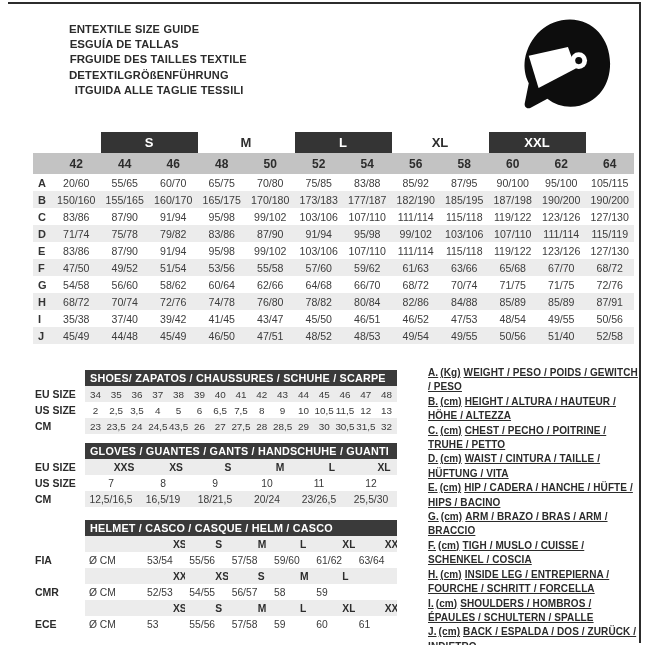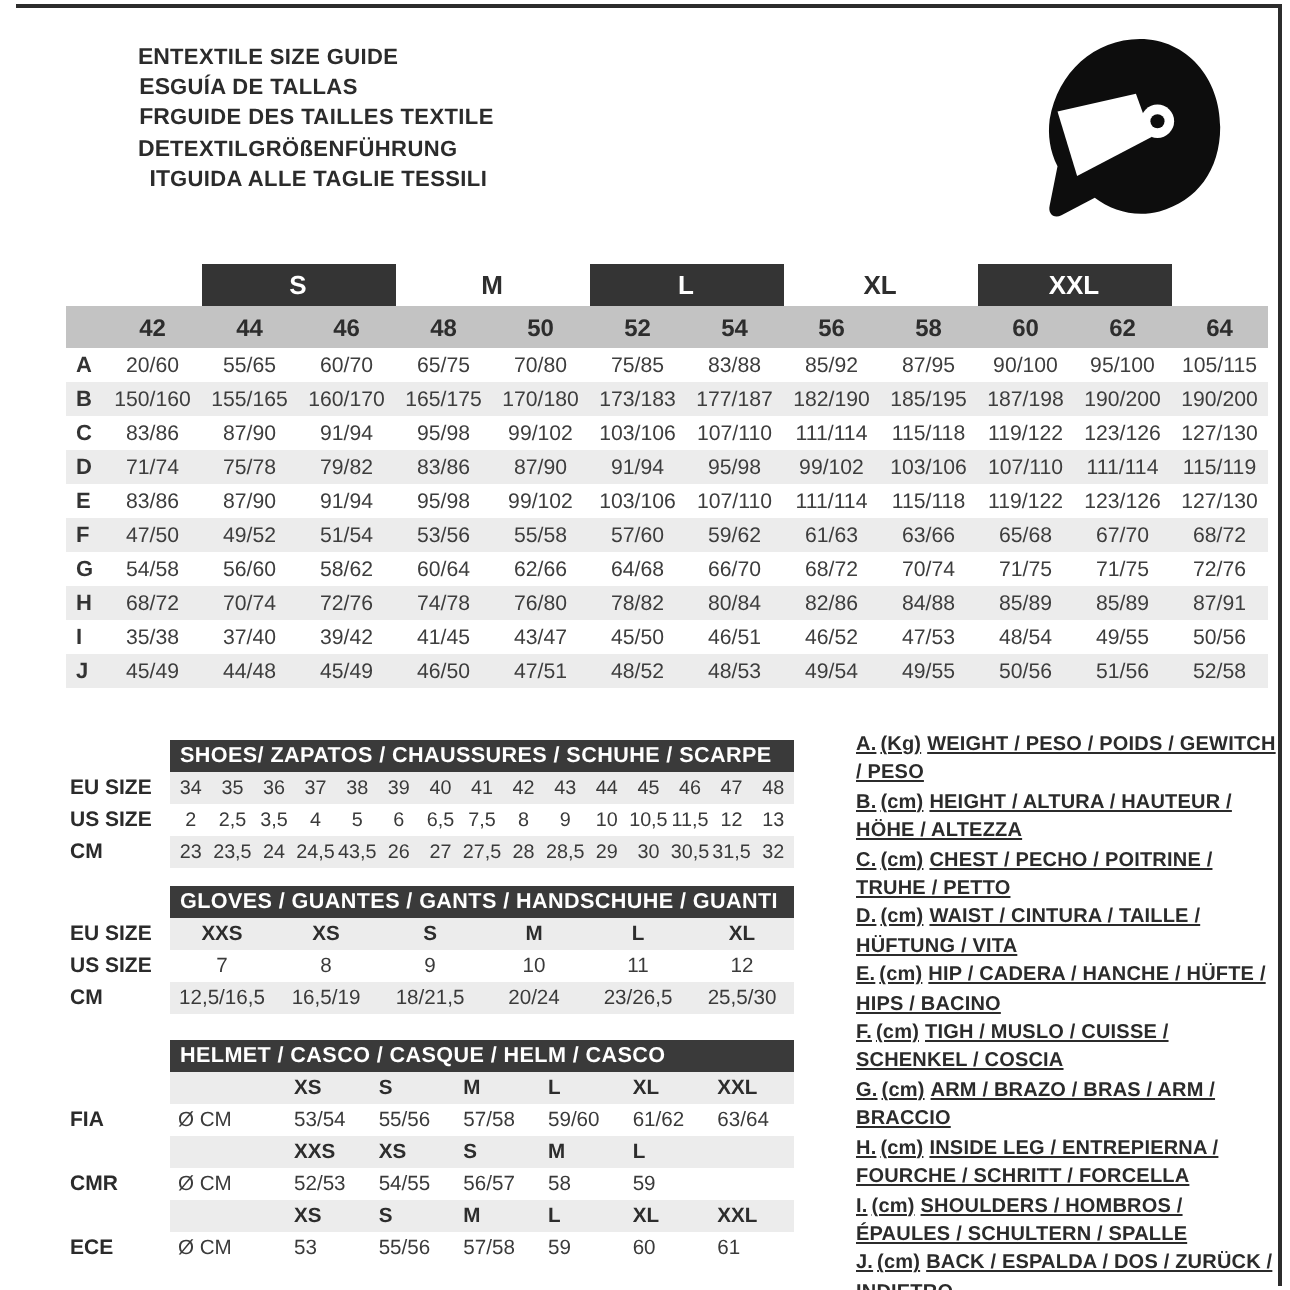--- a/index.html
+++ b/index.html
@@ -42,21 +42,21 @@
   .bbar{flex:1;background:#3a3a3a;color:#fff;font-weight:bold;font-size:10.8px;
         display:flex;align-items:center;padding-left:5px;letter-spacing:.2px;}
   .bbody{flex:1;display:grid;align-items:center;}
   .bbody.shaded{background:#ececec;}
   .bbody .cell{font-size:9.9px;color:#3a3a3a;text-align:center;white-space:nowrap;overflow:hidden;}
   .grid15{grid-template-columns:repeat(15,1fr);}
   .grid6{grid-template-columns:repeat(6,1fr);}
   .grid-helmet{grid-template-columns:58px repeat(6,1fr);}
   .grid-helmet .cell{text-align:left;padding-left:4px;font-size:10.3px;}
   .grid6 .cell{font-size:10.3px;}
-  .bbody .cell.hdr{font-weight:bold;color:#2d2d2d;}
+  .bbody .cell.hdr{font-weight:bold;color:#2d2d2d;margin-left:26px;}
 
   
   .legend{position:absolute;left:428px;top:366px;width:213px;}
   .legend-item{font-size:10px;font-weight:bold;color:#2b2b2b;line-height:14.4px;letter-spacing:.1px;text-decoration:underline;}
   .lg-key{margin-right:2px;}
   .lg-unit{margin-right:3px;}
 </style>
 </head>
 <body>
 
@@ -277,21 +277,21 @@
           <td>45/49</td>
           <td>44/48</td>
           <td>45/49</td>
           <td>46/50</td>
           <td>47/51</td>
           <td>48/52</td>
           <td>48/53</td>
           <td>49/54</td>
           <td>49/55</td>
           <td>50/56</td>
-          <td>51/56</td>
+          <td>51/40</td>
           <td>52/58</td>
         </tr>
       </tbody>
     </table>
 </div>
 
 <div class="bottom-left">
   <div class="bgroup">
       <div class="brow">
         <div class="blabel"></div>
@@ -476,18 +476,18 @@
       </div>
     </div>
 </div>
 
 <div class="legend">
     <div class="legend-item"><span class="lg-key">A.</span><span class="lg-unit">(Kg)</span><span class="lg-text">WEIGHT / PESO / POIDS / GEWITCH / PESO</span></div>
     <div class="legend-item"><span class="lg-key">B.</span><span class="lg-unit">(cm)</span><span class="lg-text">HEIGHT / ALTURA / HAUTEUR / HÖHE / ALTEZZA</span></div>
     <div class="legend-item"><span class="lg-key">C.</span><span class="lg-unit">(cm)</span><span class="lg-text">CHEST / PECHO / POITRINE / TRUHE / PETTO</span></div>
     <div class="legend-item"><span class="lg-key">D.</span><span class="lg-unit">(cm)</span><span class="lg-text">WAIST / CINTURA / TAILLE / HÜFTUNG / VITA</span></div>
     <div class="legend-item"><span class="lg-key">E.</span><span class="lg-unit">(cm)</span><span class="lg-text">HIP / CADERA / HANCHE / HÜFTE / HIPS / BACINO</span></div>
+    <div class="legend-item"><span class="lg-key">G.</span><span class="lg-unit">(cm)</span><span class="lg-text">ARM / BRAZO / BRAS / ARM / BRACCIO</span></div>
     <div class="legend-item"><span class="lg-key">F.</span><span class="lg-unit">(cm)</span><span class="lg-text">TIGH / MUSLO / CUISSE / SCHENKEL / COSCIA</span></div>
-    <div class="legend-item"><span class="lg-key">G.</span><span class="lg-unit">(cm)</span><span class="lg-text">ARM / BRAZO / BRAS / ARM / BRACCIO</span></div>
     <div class="legend-item"><span class="lg-key">H.</span><span class="lg-unit">(cm)</span><span class="lg-text">INSIDE LEG / ENTREPIERNA / FOURCHE / SCHRITT / FORCELLA</span></div>
     <div class="legend-item"><span class="lg-key">I.</span><span class="lg-unit">(cm)</span><span class="lg-text">SHOULDERS / HOMBROS / ÉPAULES / SCHULTERN / SPALLE</span></div>
     <div class="legend-item"><span class="lg-key">J.</span><span class="lg-unit">(cm)</span><span class="lg-text">BACK / ESPALDA / DOS / ZURÜCK / INDIETRO</span></div>
   </div>
 
 </body></html>

